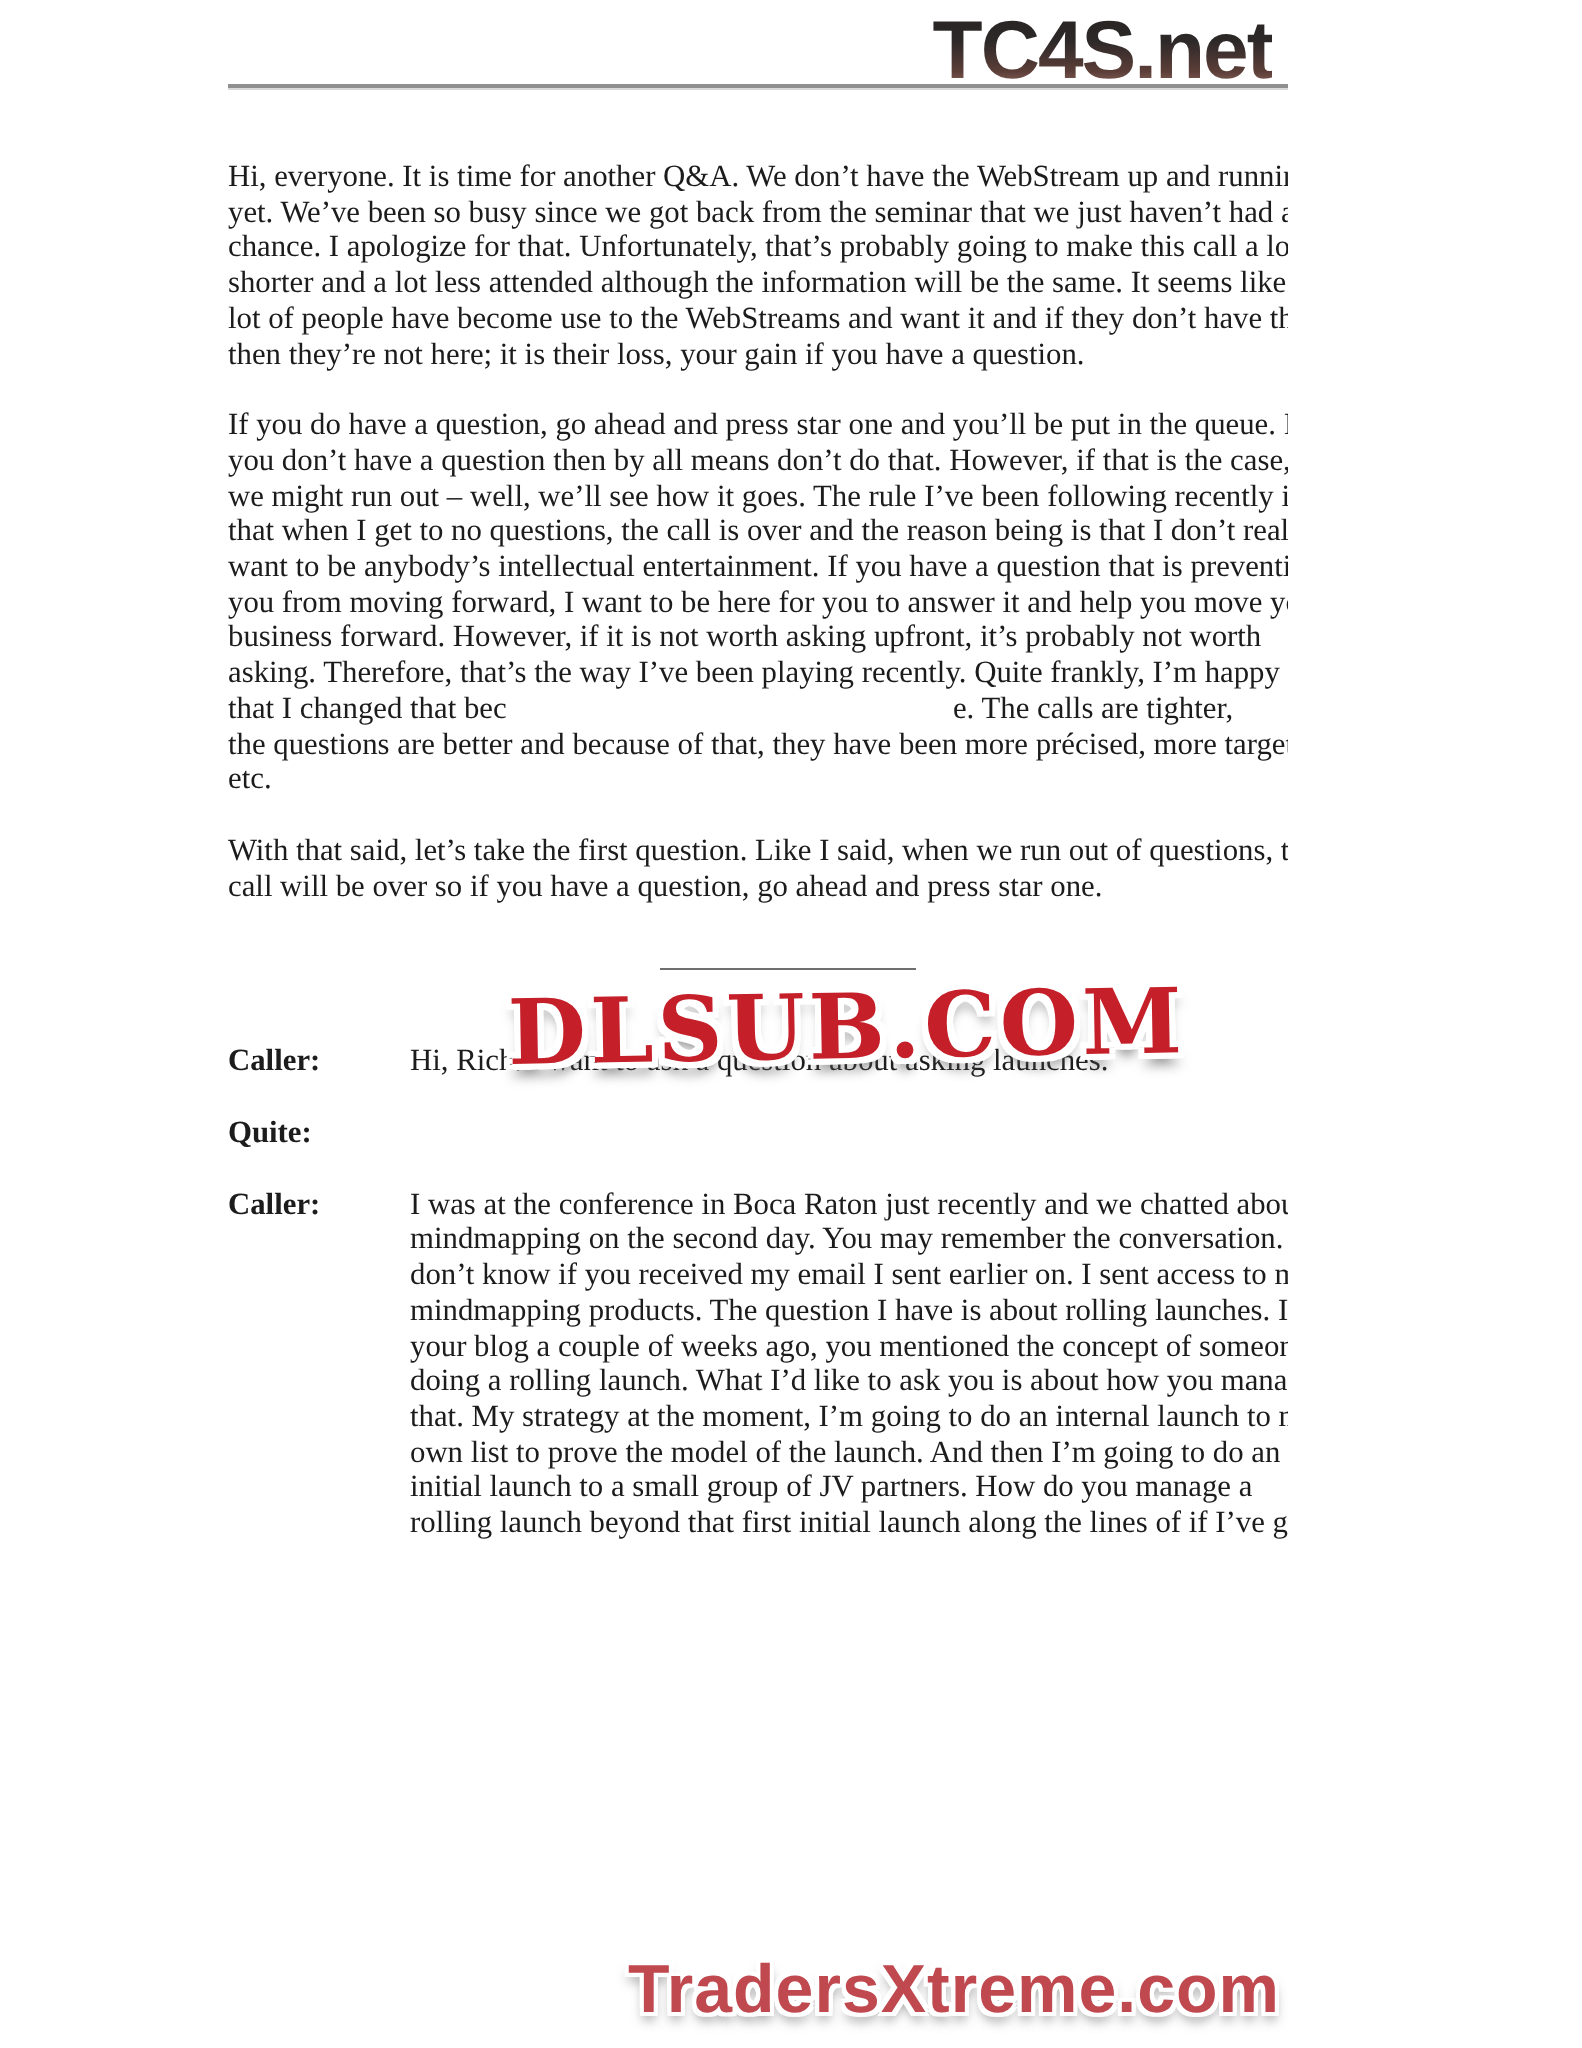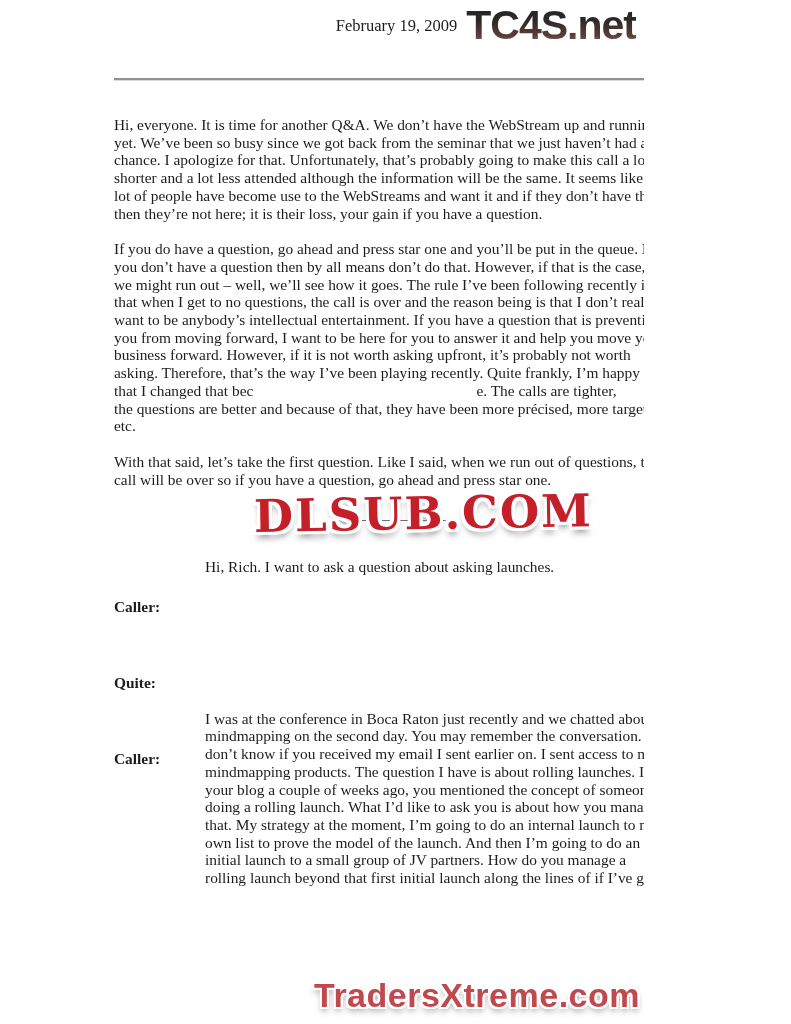--- a/index.html
+++ b/index.html
@@ -56,21 +56,21 @@
   .para-3{margin-top:18px;}
   .section-divider{
     margin-top:32px;margin-left:216px;
     width:128px;height:0;
     border-top:1.5px solid #6f6f6f;
   }
   .dialogue-row{
     display:grid;grid-template-columns:91px 1fr;
     font-size:15.4px;line-height:17.7px;
   }
-  .dialogue-row .speaker{font-weight:bold;margin-top:40px;}
+  .dialogue-row .speaker{font-weight:bold;}
   .dialogue-row .speech{white-space:pre;}
   .row-1{margin-top:37px;}
   .row-2{margin-top:18px;}
   .row-3{margin-top:18px;}
   
   .wm-center{
     position:absolute;left:254px;top:487px;
     transform:rotate(-1deg);
     font-family:"DejaVu Serif", serif;
     font-weight:bold;font-size:45px;letter-spacing:2px;
@@ -99,21 +99,20 @@
 </head>
 <body>
 
 <div class="page">
 
   <div class="logo-top">TC4S.net</div>
 
   <div class="content">
 
 
-    <div class="doc-date">February 19, 2009</div>
 
     <div class="top-rule"></div>
 
     <div class="para para-1">Hi, everyone. It is time for another Q&amp;A. We don’t have the WebStream up and running
 yet. We’ve been so busy since we got back from the seminar that we just haven’t had a
 chance. I apologize for that. Unfortunately, that’s probably going to make this call a lot
 shorter and a lot less attended although the information will be the same. It seems like a
 lot of people have become use to the WebStreams and want it and if they don’t have them
 then they’re not here; it is their loss, your gain if you have a question.</div>
 

